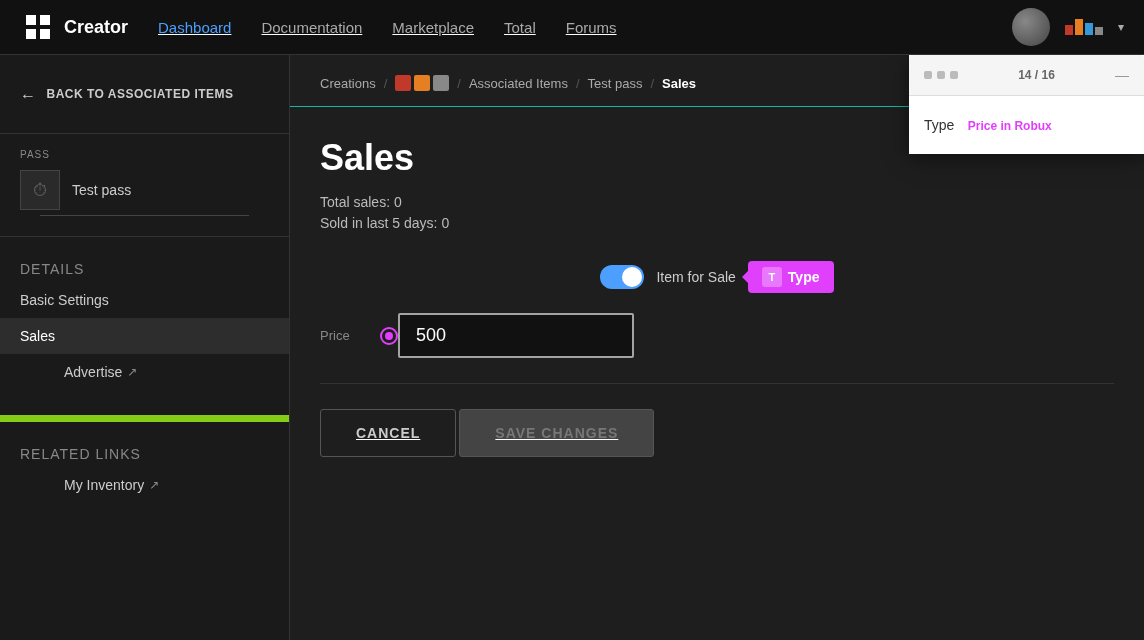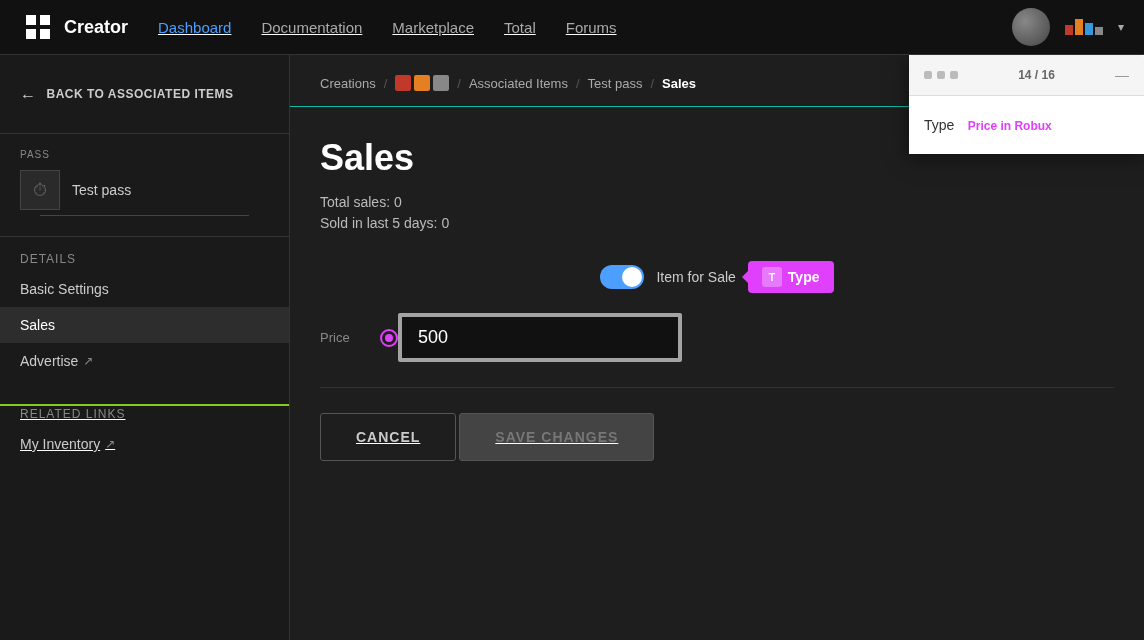--- a/index.html
+++ b/index.html
@@ -143,52 +143,53 @@
     }
     .divider-line {
       border: none;
       border-top: 1px solid #444;
       margin: 5px 20px;
     }
     .details-section {
       padding: 15px 0;
     }
     .section-label {
-      font-size: 12px;
+      font-size: 14px;
       color: #888;
       letter-spacing: 1px;
       text-transform: uppercase;
       padding: 0 20px;
       margin-bottom: 5px;
+      margin-top: 9px;
     }
     .sidebar-item {
       padding: 10px 20px;
       font-size: 14px;
       color: #ccc;
       cursor: pointer;
     }
     .sidebar-item.active {
       background: #2d2d2d;
       color: #fff;
       font-weight: 500;
     }
     .sidebar-item-ext {
       display: flex;
       align-items: center;
       gap: 5px;
+      margin-left: 44px;
     }
     .ext-icon {
       font-size: 12px;
       color: #888;
     }
     .related-section {
-      padding: 1px 0;
-      border-top: 2px solid #84cc16;
+      padding: 15px 0;
+      border-top: 7px solid #84cc16;
       margin-top: 10px;
-      text-decoration: underline;
     }
 
     
     .content {
       flex: 1;
       background: #1e1e1e;
       overflow-y: auto;
       position: relative;
     }
     .breadcrumb {
@@ -337,26 +338,26 @@
       align-items: center;
       justify-content: center;
     }
     .radio-fill {
       width: 8px;
       height: 8px;
       border-radius: 50%;
       background: #e040fb;
     }
     .price-input-box {
-      border: 4px solid #a3a3a3;
+      border: 2px solid #a3a3a3;
       background: #111;
       padding: 10px 16px;
       font-size: 18px;
       color: #fff;
-      width: 284px;
+      width: 236px;
       border-radius: 2px;
       outline: none;
     }
 
     
     .earnings-row {
       display: flex;
       align-items: center;
       justify-content: space-between;
       font-size: 14px;

